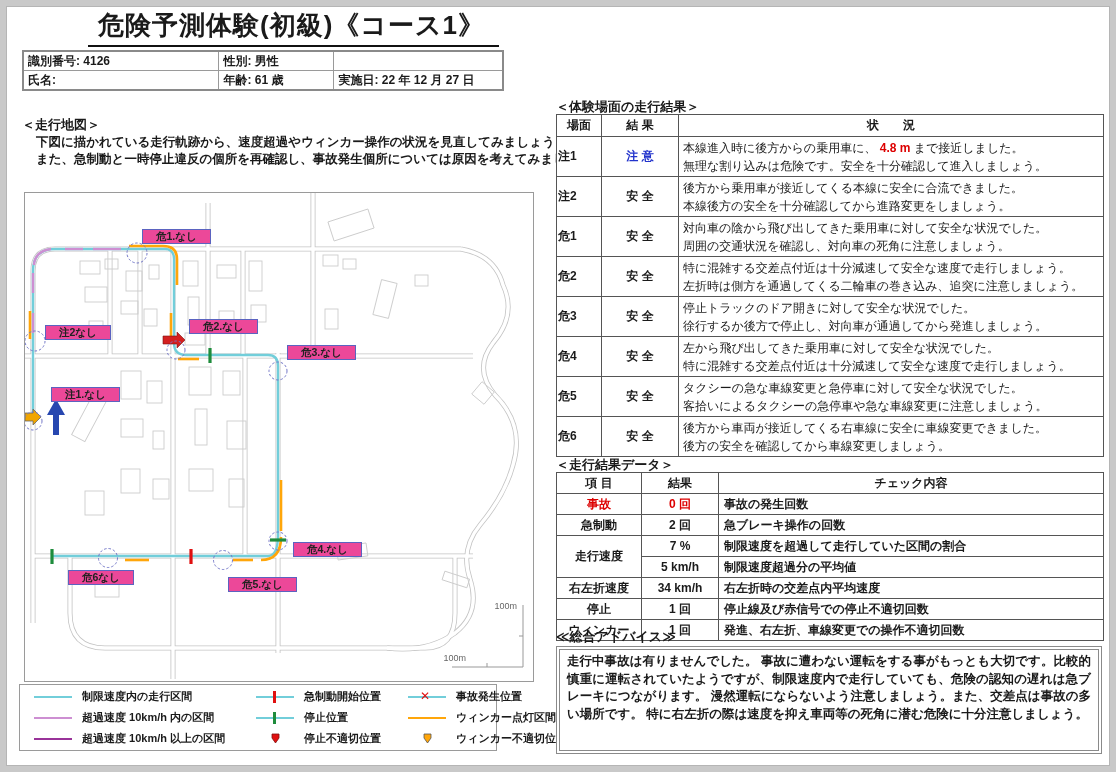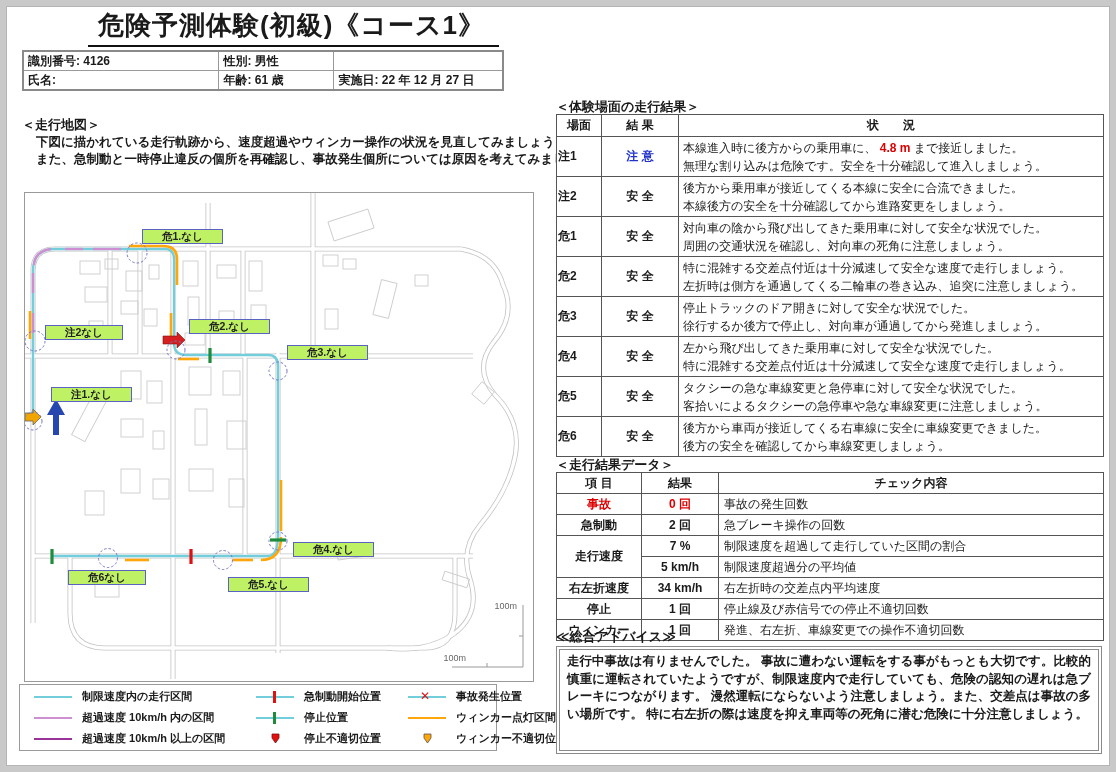--- a/index.html
+++ b/index.html
@@ -19,22 +19,22 @@
 
   
   table{border-collapse:collapse;}
   .profile{left:22px;top:50px;width:482px;border:2px solid #8a8a8a;}
   .profile td{border:1px solid #9a9a9a;height:18px;font-size:12px;font-weight:bold;padding:0 4px;white-space:nowrap;}
 
   
   .map-heading{left:22px;top:116px;font-size:13px;font-weight:bold;}
   .map-desc{left:36px;font-size:12.5px;font-weight:600;white-space:nowrap;}
   .map-box{left:24px;top:192px;width:508px;height:488px;border:1px solid #9a9a9a;background:#fff;}
-  .map-label{position:absolute;border:1px solid #5b63c0;background:#bef264;color:#222;
-             font-size:10.5px;font-weight:bold;line-height:13px;padding:0 19px;white-space:nowrap;z-index:3;}
+  .map-label{position:absolute;border:1px solid #5b63c0;background:#ec4899;color:#222;
+             font-size:10.5px;font-weight:bold;line-height:13px;padding:0 13px;white-space:nowrap;z-index:3;}
 
   
   .legend-box{left:19px;top:684px;width:478px;height:67px;border:1px solid #9a9a9a;background:#fff;
               display:grid;grid-template-rows:repeat(3,21px);grid-template-columns:222px 152px auto;
               grid-auto-flow:column;align-content:center;padding-left:12px;box-sizing:border-box;}
   .lg-item{display:flex;align-items:center;gap:8px;}
   .lg-icon{width:42px;height:14px;position:relative;display:flex;align-items:center;justify-content:center;flex:0 0 42px;}
   .lg-line{width:38px;height:2px;display:block;}
   .lg-bar{position:absolute;left:19px;top:1px;width:3px;height:12px;display:block;}
   .lg-x{position:absolute;left:14px;top:-1px;font-size:12px;font-weight:bold;line-height:14px;}
@@ -52,21 +52,21 @@
   .scene-tbl td.c-sit{padding:1px 4px;}
   .scene-tbl tr.data-row{height:40px;}
   .sit-line{line-height:18px;white-space:nowrap;overflow:hidden;}
 
   
   .data-tbl{left:556px;top:472px;width:548px;border:1px solid #555;table-layout:fixed;}
   .data-tbl td,.data-tbl th{border:1px solid #555;font-size:12px;background:#fff;height:18px;}
   .data-tbl th{font-weight:bold;}
   .data-tbl td.d-item{width:82px;text-align:center;font-weight:bold;}
   .data-tbl td.d-val{width:74px;text-align:center;font-weight:bold;}
-  .data-tbl td.d-desc{padding:0 5px;font-weight:400;white-space:nowrap;margin-left:16px;}
+  .data-tbl td.d-desc{padding:0 5px;font-weight:700;white-space:nowrap;margin-left:16px;}
 
   
   .advice-outer{left:556px;top:646px;width:546px;height:108px;border:1px solid #8a8a8a;background:#fff;box-sizing:border-box;padding:2px;}
   .advice-inner{border:1px solid #8a8a8a;width:100%;height:100%;box-sizing:border-box;padding:3px 7px;}
   .advice-text{font-size:12.5px;font-weight:600;line-height:17.5px;text-align:justify;}
 
   .bld rect{fill:none;stroke:#cccccc;stroke-width:0.9;}
   svg text{font-family:"Liberation Sans","DejaVu Sans",sans-serif;}
 </style>
 </head>

